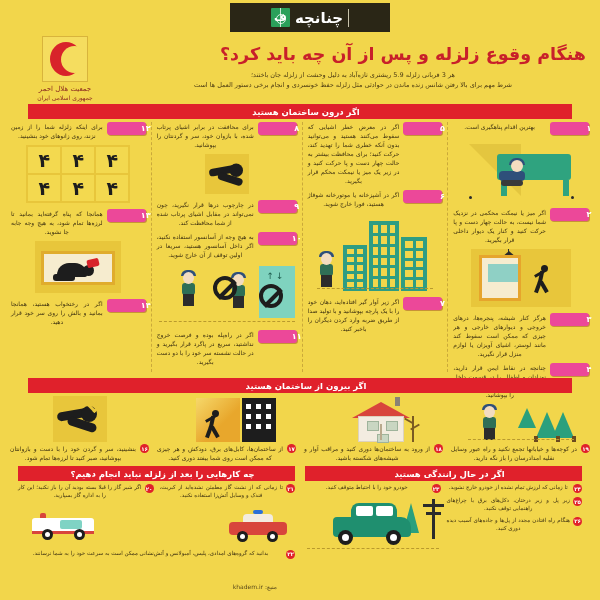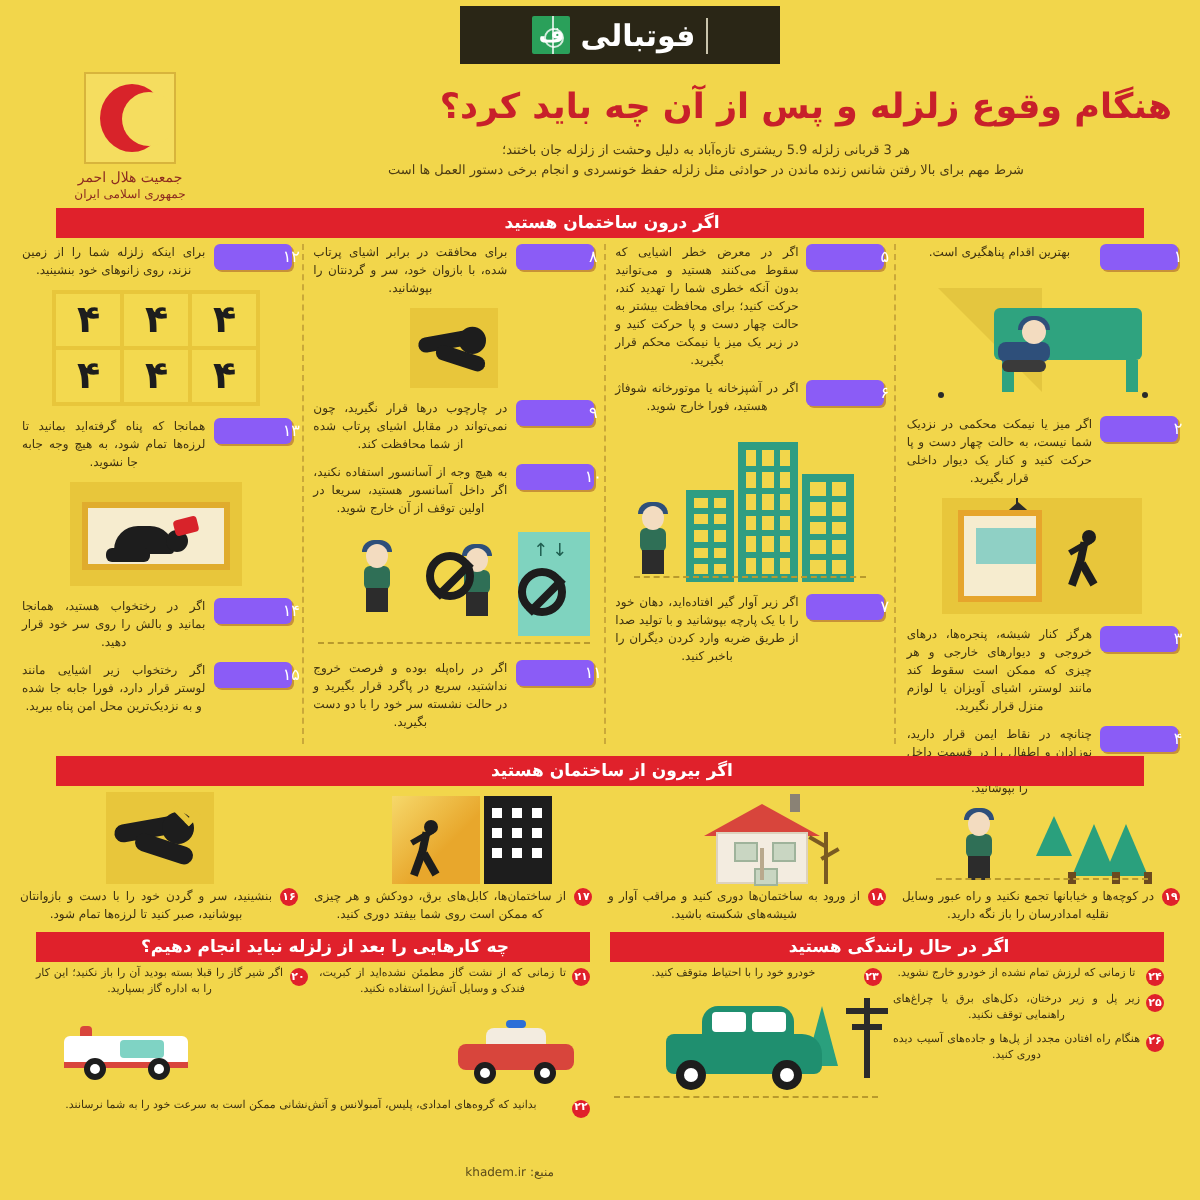--- a/index.html
+++ b/index.html
@@ -109,23 +109,23 @@
     display: flex; flex-direction: row;
   }
   .col {
     flex: 1 1 25%; position: relative; padding: 0 5px;
   }
   .col + .col { border-right: 1px dashed #caa93a; }
 
   .tip { display: flex; flex-direction: row; gap: 4px; margin-bottom: 5px; }
   .num {
     flex: 0 0 13px; width: 13px; height: 13px;
-    background: #8b5cf6; color: #fff;
+    background: #ec4899; color: #fff;
     border-radius: 3px;
-    font-size: 8px; font-weight: normal;
+    font-size: 8px; font-weight: bold;
     display: flex; align-items: center; justify-content: center;
     box-shadow: 1px 1px 0 rgba(120,20,20,.35);
     padding-left: 39px;
   }
   .tip-text {
     flex: 1 1 auto; font-size: 6px; line-height: 1.5;
     color: #3f3210; text-align: justify; text-align-last: center;
   }
 
   .art {
@@ -315,21 +315,21 @@
   }
   .source span.url { direction: ltr; display: inline-block; }
 </style>
 </head>
 <body>
 
 <div id="poster">
 
   <div class="brand-badge">
     <span class="brand-sep"></span>
-    <span class="brand-fa">فوتبالی</span>
+    <span class="brand-fa">چنانچه</span>
     <span class="brand-mark">
       <span>ف</span>
     </span>
   </div>
 
   <div class="rc-logo">
     <div class="rc-box">
       <div class="rc-crescent"></div>
     </div>
     <div class="rc-cap1">جمعیت هلال احمر</div>
@@ -535,24 +535,20 @@
         <div class="crouch">
           <div class="c-back"></div>
             <div class="c-head"></div>
             <div class="c-leg"></div>
             <div class="c-pillow"></div>
         </div>
       </div>
       <div class="tip">
         <span class="num">۱۴</span>
         <span class="tip-text">اگر در رختخواب هستید، همانجا بمانید و بالش را روی سر خود قرار دهید.</span>
-      </div>
-      <div class="tip">
-        <span class="num">۱۵</span>
-        <span class="tip-text">اگر رختخواب زیر اشیایی مانند لوستر قرار دارد، فورا جابه جا شده و به نزدیک‌ترین محل امن پناه ببرید.</span>
       </div>
     </div>
   </div>
 
   <div class="banner" id="banner-outside">اگر بیرون از ساختمان هستید</div>
 
   <div class="strip4">
     <div class="scol">
       <div class="scol-art">
         <div class="art-trees">

